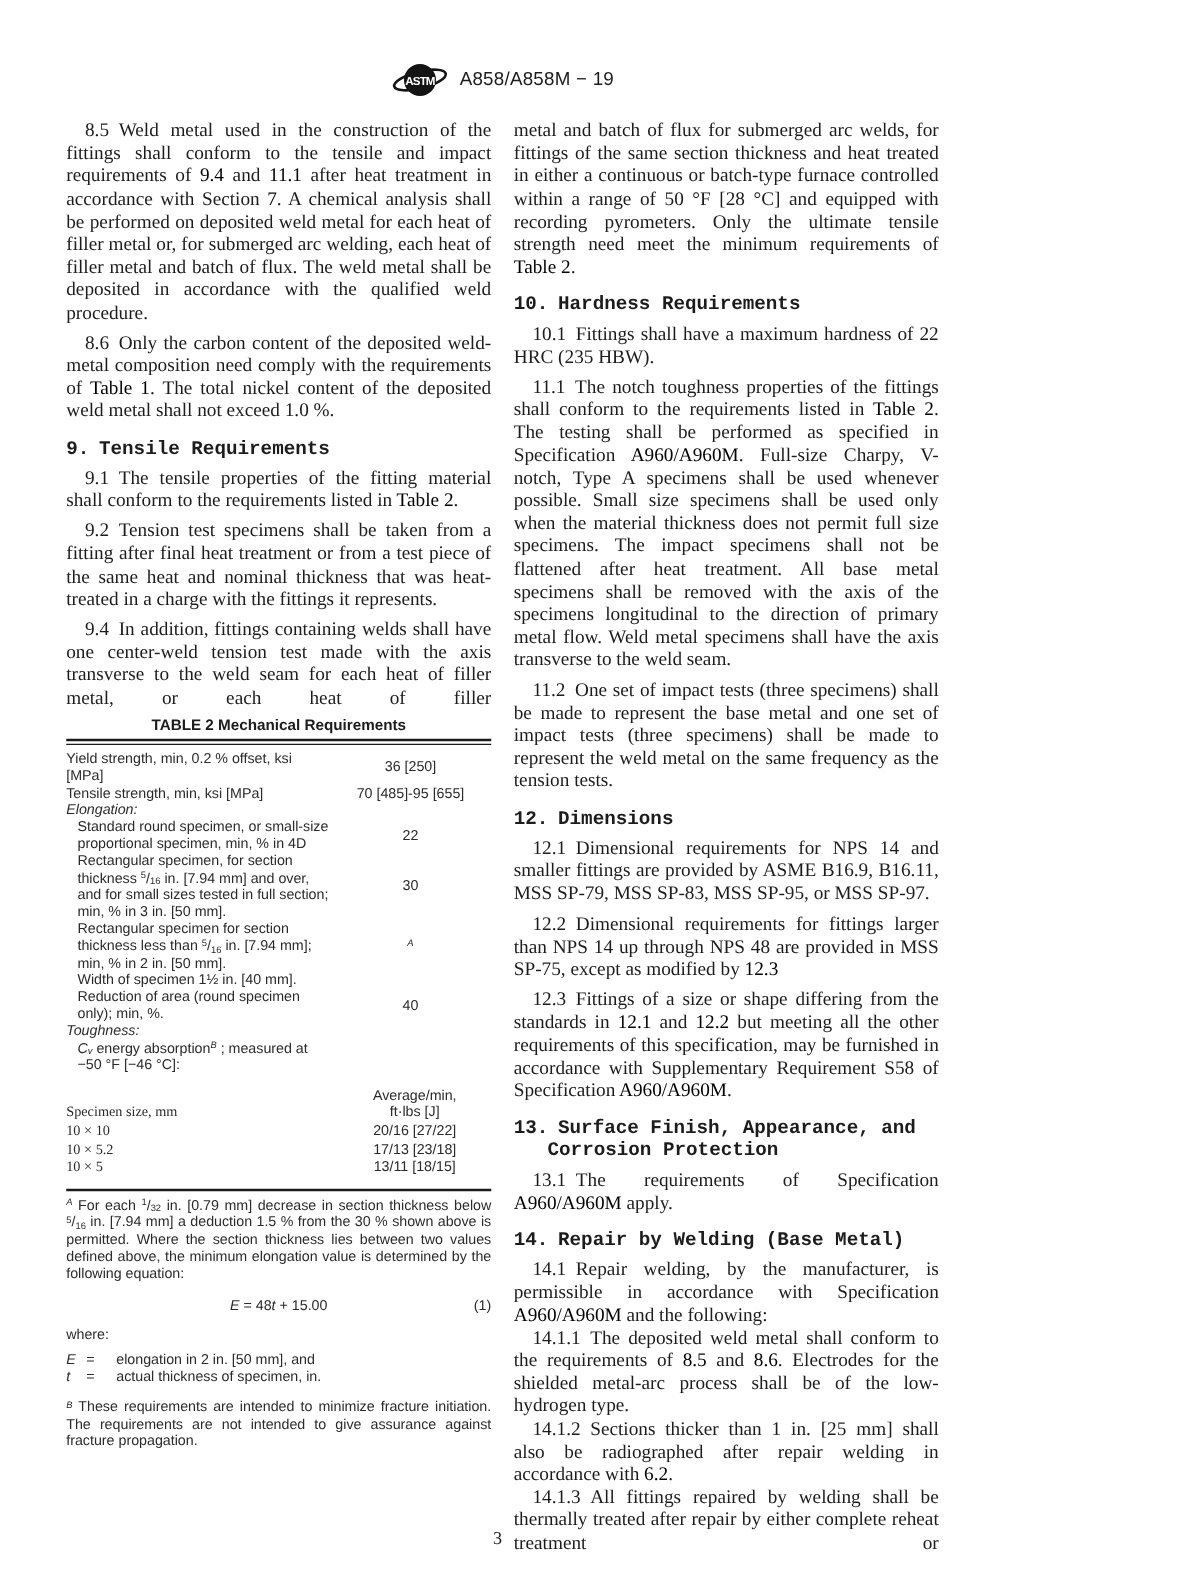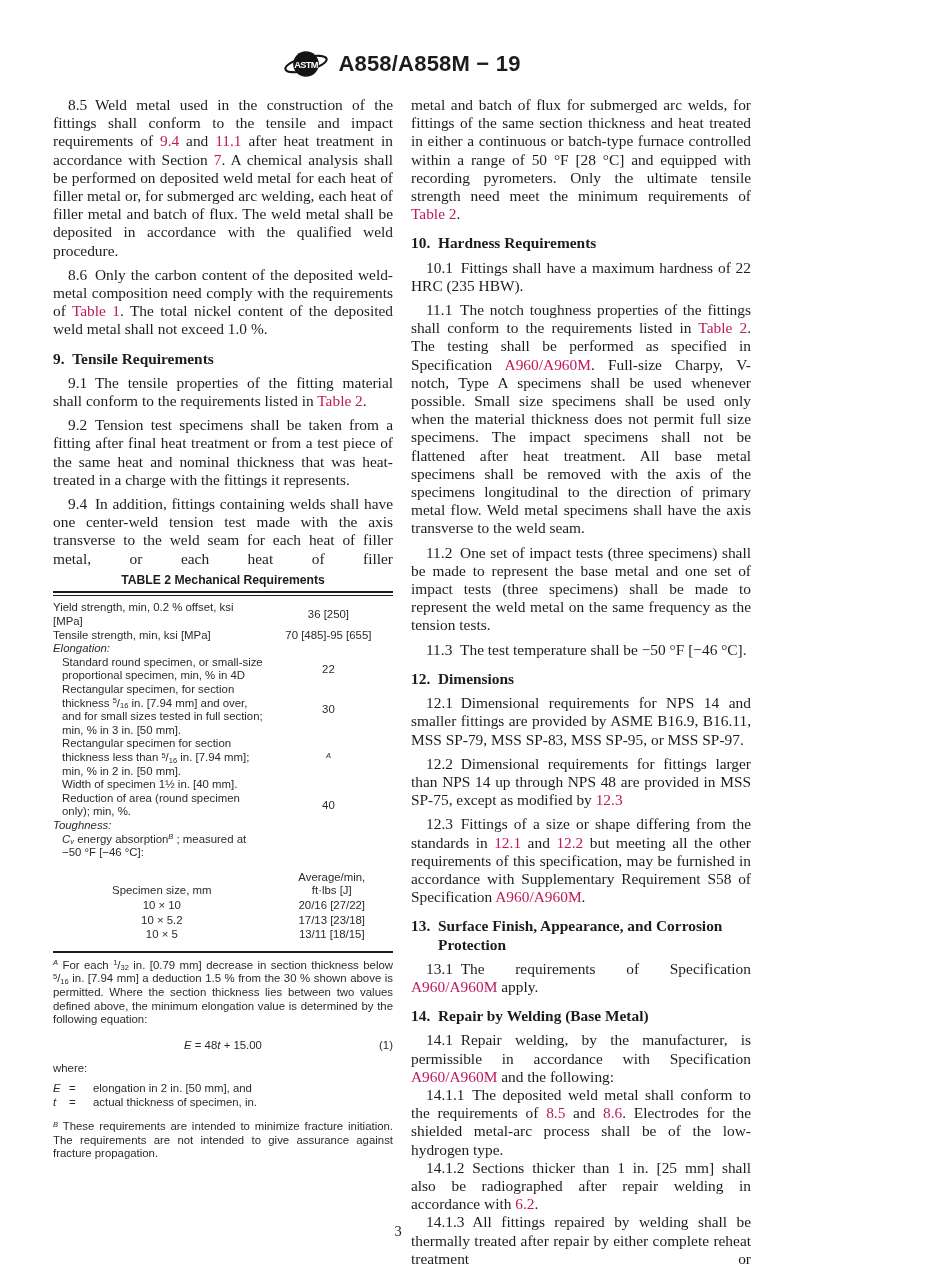--- a/index.html
+++ b/index.html
@@ -9,48 +9,48 @@
     box-sizing:border-box;
     background:#ffffff;
     color:#1c1c1c;
     padding:44px 45px 0 53px;
     font-family:"Liberation Serif","DejaVu Serif",serif;
     font-size:15.4px;line-height:18.2px;
     overflow:hidden;
   }
   
   .hdr{display:flex;justify-content:center;align-items:center;gap:9px;height:40px;}
-  .hdr-designation{font-family:"Liberation Sans","DejaVu Sans",sans-serif;font-weight:bold;font-size:22px;letter-spacing:.2px;}
+  .hdr-designation{font-family:"Liberation Sans","DejaVu Sans",sans-serif;font-weight:normal;font-size:15px;letter-spacing:.2px;}
   
   .cols{display:flex;gap:18px;margin-top:12px;}
   .col{width:417px;}
   .para{text-align:justify;text-indent:15px;margin:0 0 6px 0;}
   .para.tight{margin-bottom:0;}
   .para.noindent{text-indent:0;}
   .para.fulljust{text-align-last:justify;}
-  .sec-h{font-weight:bold;margin:11px 0 6px 0;}
+  .sec-h{font-weight:bold;margin:11px 0 6px 0;font-family:Liberation Mono, monospace;}
   .sec-h.hang{padding-left:27px;text-indent:-27px;}
   
-  .s-link{color:#be185d;}
+  .s-link{color:#000000;}
   .s-i{font-style:italic;}
   .s-sup{font-size:.66em;line-height:1;position:relative;top:-.45em;}
   .s-sub{font-size:.66em;line-height:1;position:relative;top:.22em;}
   
   .tbl{font-family:"Liberation Sans","DejaVu Sans",sans-serif;font-size:11.4px;line-height:13.6px;color:#2a2a2a;}
   .tbl-title{text-align:center;font-weight:bold;font-size:12.2px;margin-bottom:4px;color:#1c1c1c;}
   .rl{height:0;border-top:2.2px solid #1b1b1b;}
   .rl.thin{border-top-width:1px;margin-top:2px;}
   .tbl-body{padding-top:5px;}
   .t-row{display:flex;align-items:center;}
   .t-lab{flex:0 0 62%;}
   .t-lab.t-ind{padding-left:9px;box-sizing:border-box;}
   .t-val{flex:0 0 38%;text-align:center;}
   .subtbl{margin-top:11px;margin-bottom:9px;}
   .st-row{display:flex;align-items:flex-end;}
-  .st-c1{flex:0 0 64%;text-align:center;}
+  .st-c1{flex:0 0 64%;font-family:Liberation Serif, serif;}
   .st-c2{flex:0 0 36%;text-align:center;white-space:pre-line;}
   .subtbl .st-row + .st-row{margin-top:1px;}
   .rule-bottom{height:0;border-top:2.2px solid #1b1b1b;margin:6px 0 6px 0;}
   .fn{text-align:justify;margin:0 0 4px 0;}
   .eq-row{display:flex;align-items:center;margin:12px 0 10px 0;}
   .eq-l{width:42px;}
   .eq-c{flex:1;text-align:center;}
   .eq-r{width:42px;text-align:right;}
   .where-label{margin:6px 0 6px 0;}
   .where-row{display:flex;margin:1px 0;}
@@ -182,21 +182,20 @@
     </div>
 
     <div class="col">
       <p class="para noindent"><span>metal and batch of flux for submerged arc welds, for fittings of the same section thickness and heat treated in either a continuous or batch-type furnace controlled within a range of 50 °F [28 °C] and equipped with recording pyrometers. Only the ultimate tensile strength need meet the minimum requirements of </span><span class="s-link">Table 2</span><span>.</span></p>
 
       <div class="sec-h">10. Hardness Requirements</div>
       <p class="para"><span>10.1 Fittings shall have a maximum hardness of 22 HRC (235 HBW).</span></p>
 
       <p class="para"><span>11.1 The notch toughness properties of the fittings shall conform to the requirements listed in </span><span class="s-link">Table 2</span><span>. The testing shall be performed as specified in Specification </span><span class="s-link">A960/A960M</span><span>. Full-size Charpy, V-notch, Type A specimens shall be used whenever possible. Small size specimens shall be used only when the material thickness does not permit full size specimens. The impact specimens shall not be flattened after heat treatment. All base metal specimens shall be removed with the axis of the specimens longitudinal to the direction of primary metal flow. Weld metal specimens shall have the axis transverse to the weld seam.</span></p>
       <p class="para"><span>11.2 One set of impact tests (three specimens) shall be made to represent the base metal and one set of impact tests (three specimens) shall be made to represent the weld metal on the same frequency as the tension tests.</span></p>
-      <p class="para"><span>11.3 The test temperature shall be −50 °F [−46 °C].</span></p>
 
       <div class="sec-h">12. Dimensions</div>
       <p class="para"><span>12.1 Dimensional requirements for NPS 14 and smaller fittings are provided by ASME B16.9, B16.11, MSS SP-79, MSS SP-83, MSS SP-95, or MSS SP-97.</span></p>
       <p class="para"><span>12.2 Dimensional requirements for fittings larger than NPS 14 up through NPS 48 are provided in MSS SP-75, except as modified by </span><span class="s-link">12.3</span></p>
       <p class="para"><span>12.3 Fittings of a size or shape differing from the standards in </span><span class="s-link">12.1</span><span> and </span><span class="s-link">12.2</span><span> but meeting all the other requirements of this specification, may be furnished in accordance with Supplementary Requirement S58 of Specification </span><span class="s-link">A960/A960M</span><span>.</span></p>
 
       <div class="sec-h hang">13. Surface Finish, Appearance, and Corrosion Protection</div>
       <p class="para"><span>13.1 The requirements of Specification </span><span class="s-link">A960/A960M</span><span> apply.</span></p>
 
       <div class="sec-h">14. Repair by Welding (Base Metal)</div>

